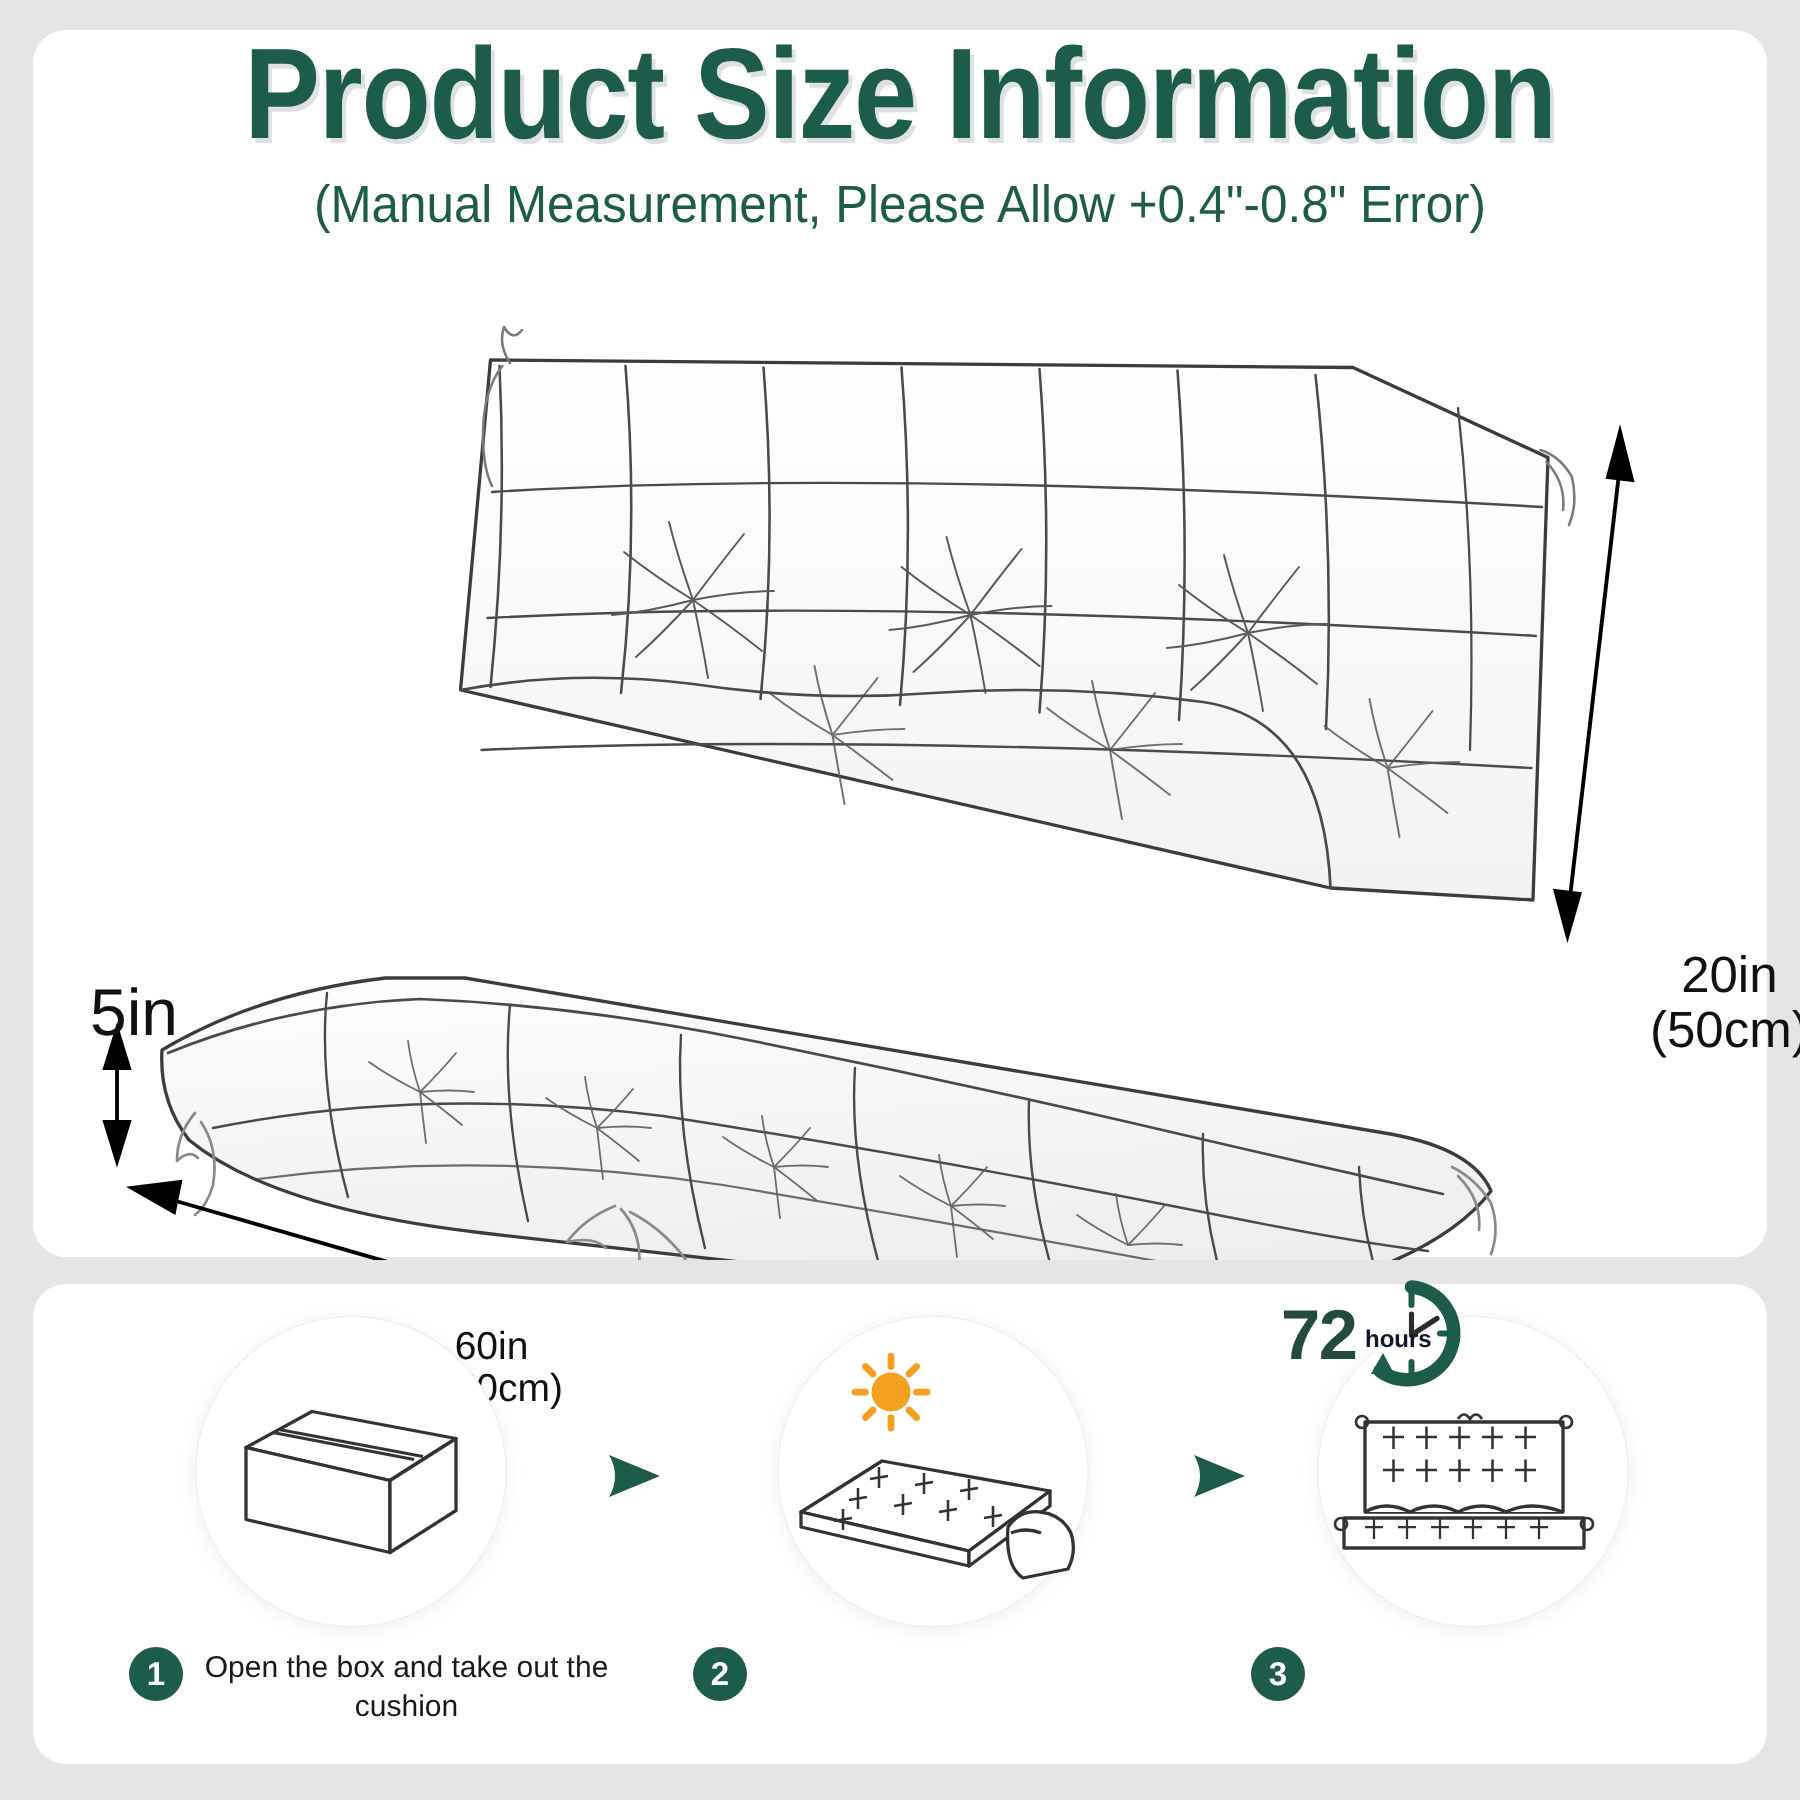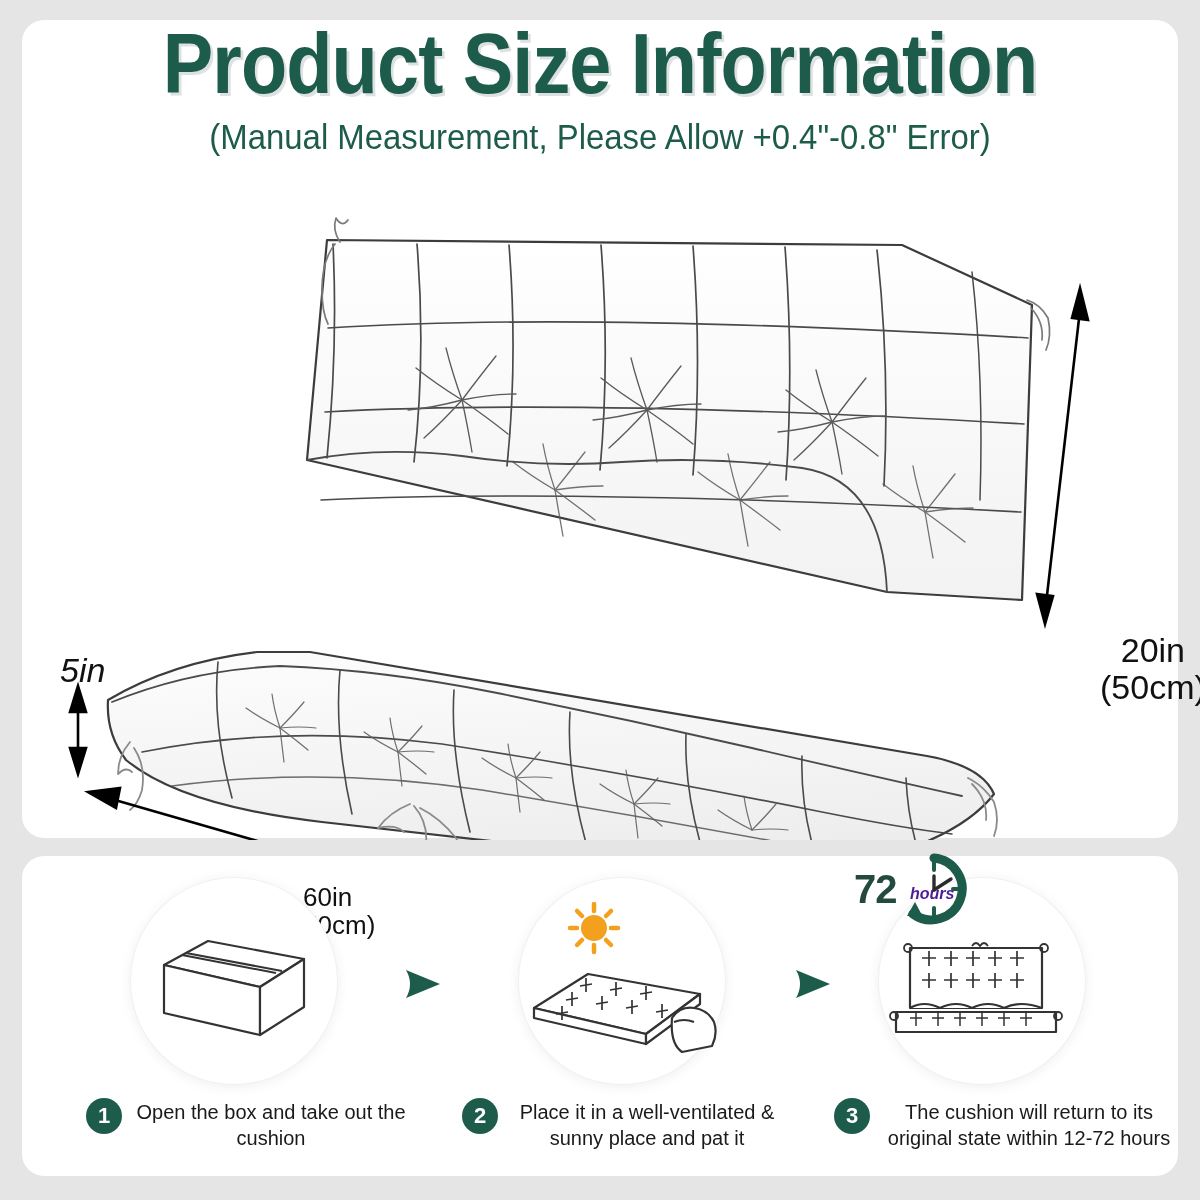--- a/index.html
+++ b/index.html
@@ -85,21 +85,21 @@
     font-family: "Liberation Sans", sans-serif;
     font-size: 33px;
     color: #111111;
     line-height: 1.08;
     white-space: nowrap;
     text-align: center;
   }
   #dim-height   { left: 1078px; top: 432px; font-size: 34px; }
   #dim-width    { left: 258px;  top: 683px; font-size: 26px; }
   #dim-depth    { left: 910px;  top: 718px; font-size: 34px; }
-  #dim-thick    { left: 38px;   top: 452px; font-size: 34px; font-style: italic; }
+  #dim-thick    { left: 38px;   top: 452px; font-size: 44px; }
 
   
   #steps {
     position: absolute;
     left: 22px;
     top: 856px;
     width: 1156px;
     height: 320px;
   }
   .step-col {
@@ -175,33 +175,32 @@
   .clock-wrap {
     position: absolute;
     left: 42px;
     top: -18px;
     display: flex;
     align-items: center;
   }
   .clock-num {
     font-family: "Liberation Sans", sans-serif;
     font-weight: 700;
-    font-size: 40px;
+    font-size: 47px;
     color: #24493f;
     letter-spacing: -1px;
   }
   .clock-hours {
     position: absolute;
     left: 56px;
     top: 33px;
     font-family: "Liberation Sans", sans-serif;
     font-weight: 700;
     font-size: 16px;
-    color: #4c1d95;
-    font-style: italic;
+    color: #0f172a;
   }
 </style>
 </head>
 <body>
 
 <div id="root">
 
   <div class="panel" id="panel-top"></div>
   <div class="panel" id="panel-bottom"></div>
 
@@ -561,21 +560,19 @@
       </svg>
     </div>
 
     <div class="step-caption" id="caption-1">
       <div class="badge">1</div>
       <div class="caption-text">Open the box and take out the cushion</div>
     </div>
 
     <div class="step-caption" id="caption-2">
       <div class="badge">2</div>
-      <div class="caption-text">Place it in a well-ventilated &amp; sunny place and pat it</div>
     </div>
 
     <div class="step-caption" id="caption-3">
       <div class="badge">3</div>
-      <div class="caption-text">The cushion will return to its original state within 12-72 hours</div>
     </div>
   </div>
 </div>
 
 </body></html>

